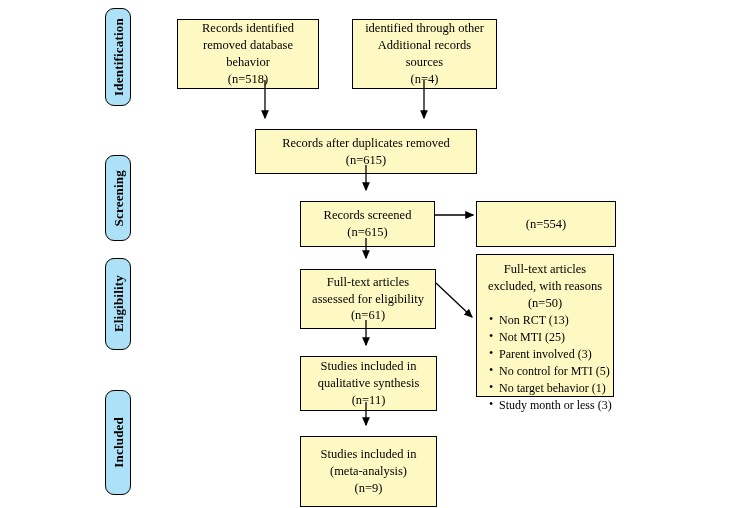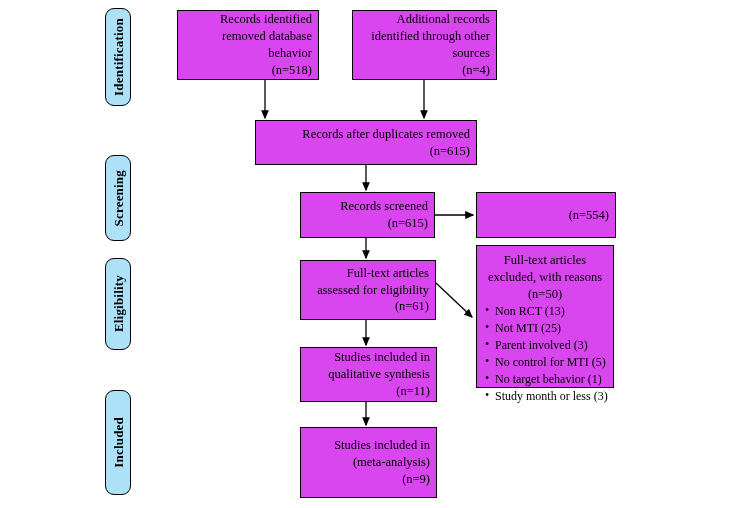--- a/index.html
+++ b/index.html
@@ -37,29 +37,30 @@
     line-height: 1;
     white-space: nowrap;
     color: #000000;
   }
 
   
   .box {
     position: absolute;
     box-sizing: border-box;
     border: 1px solid #000000;
-    background: #d946ef;
+    background: #fef9c3;
     display: flex;
     flex-direction: column;
-    align-items: flex-end;
+    align-items: center;
     justify-content: center;
     text-align: center;
     font-size: 12.5px;
     line-height: 1.35;
     padding: 3px 6px;
+    margin-top: 9px;
   }
   .box .line { display: block; white-space: nowrap; }
 
   
   .box.reasons {
     justify-content: flex-start;
     padding: 6px 8px 4px 8px;
   }
   .reasons .head {
     text-align: center;
@@ -118,22 +119,22 @@
   </div>
 
   <div class="box" style="left:177px; top:10px; width:142px; height:70px;">
     <span class="line">Records identified</span>
     <span class="line">removed database</span>
     <span class="line">behavior</span>
     <span class="line">(n=518)</span>
   </div>
 
   <div class="box" style="left:352px; top:10px; width:145px; height:70px;">
+    <span class="line">identified through other</span>
     <span class="line">Additional records</span>
-    <span class="line">identified through other</span>
     <span class="line">sources</span>
     <span class="line">(n=4)</span>
   </div>
 
   <div class="box" style="left:255px; top:120px; width:222px; height:45px;">
     <span class="line">Records after duplicates removed</span>
     <span class="line">(n=615)</span>
   </div>
 
   <div class="box" style="left:300px; top:192px; width:135px; height:46px;">

